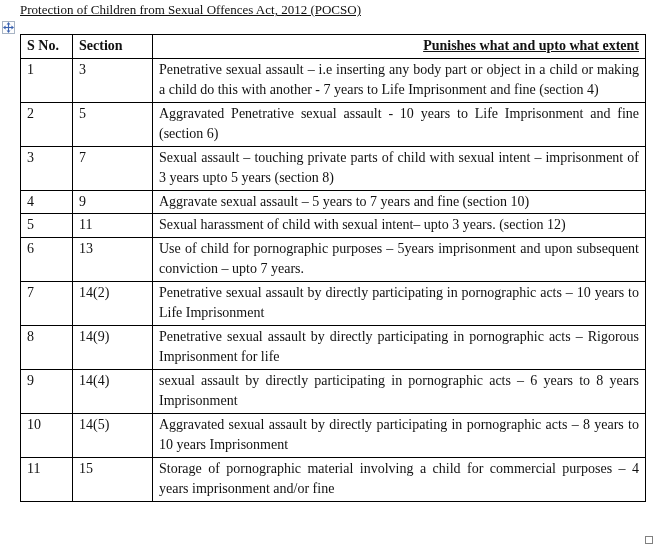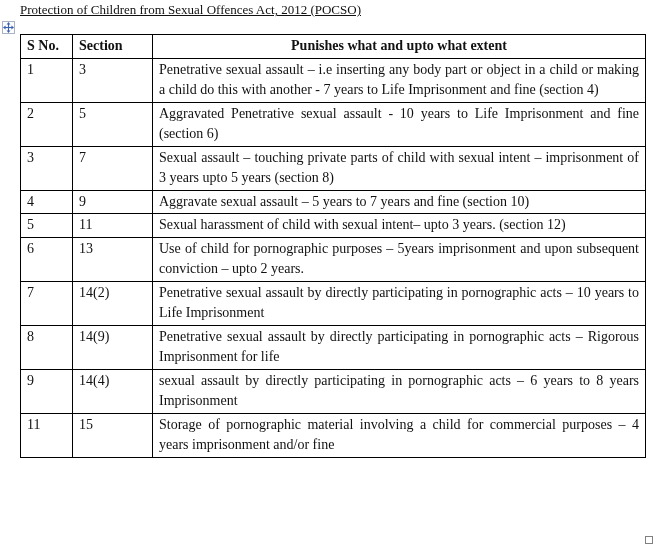--- a/index.html
+++ b/index.html
@@ -47,21 +47,21 @@
   }
   .pocso th, .pocso td {
     border: 1px solid #000000;
     vertical-align: top;
     padding: 1px 6px;
     font-size: 14px;
     line-height: 20.5px;
     overflow: hidden;
   }
   .pocso th { font-weight: bold; text-align: left; }
-  .pocso th.c3 { text-align: center; }
+  .pocso th.c3 { text-align: right; text-decoration: underline; }
   .pocso td.c3 { text-align: justify; }
   .resize-handle {
     position: absolute;
     left: 645px;
     top: 536px;
     width: 6px;
     height: 6px;
     border: 1px solid #808080;
     background: #ffffff;
     cursor: nwse-resize;
@@ -122,38 +122,43 @@
       <td class="c3">Aggravate sexual assault – 5 years to 7 years and fine (section 10)</td>
     </tr>
     <tr>
       <td class="c1">5</td>
       <td class="c2">11</td>
       <td class="c3">Sexual harassment of child with sexual intent– upto 3 years. (section 12)</td>
     </tr>
     <tr>
       <td class="c1">6</td>
       <td class="c2">13</td>
-      <td class="c3">Use of child for pornographic purposes – 5years imprisonment and upon subsequent conviction – upto 2 years.</td>
+      <td class="c3">Use of child for pornographic purposes – 5years imprisonment and upon subsequent conviction – upto 7 years.</td>
     </tr>
     <tr>
       <td class="c1">7</td>
       <td class="c2">14(2)</td>
       <td class="c3">Penetrative sexual assault by directly participating in pornographic acts – 10 years to Life Imprisonment</td>
     </tr>
     <tr>
       <td class="c1">8</td>
       <td class="c2">14(9)</td>
       <td class="c3">Penetrative sexual assault by directly participating in pornographic acts – Rigorous Imprisonment for life</td>
     </tr>
     <tr>
       <td class="c1">9</td>
       <td class="c2">14(4)</td>
       <td class="c3">sexual assault by directly participating in pornographic acts – 6 years to 8 years Imprisonment</td>
     </tr>
     <tr>
+      <td class="c1">10</td>
+      <td class="c2">14(5)</td>
+      <td class="c3">Aggravated sexual assault by directly participating in pornographic acts – 8 years to 10 years Imprisonment</td>
+    </tr>
+    <tr>
       <td class="c1">11</td>
       <td class="c2">15</td>
       <td class="c3">Storage of pornographic material involving a child for commercial purposes – 4 years imprisonment and/or fine</td>
     </tr>
   </tbody>
 </table>
 
 <div class="resize-handle"></div>
 
 </body></html>

